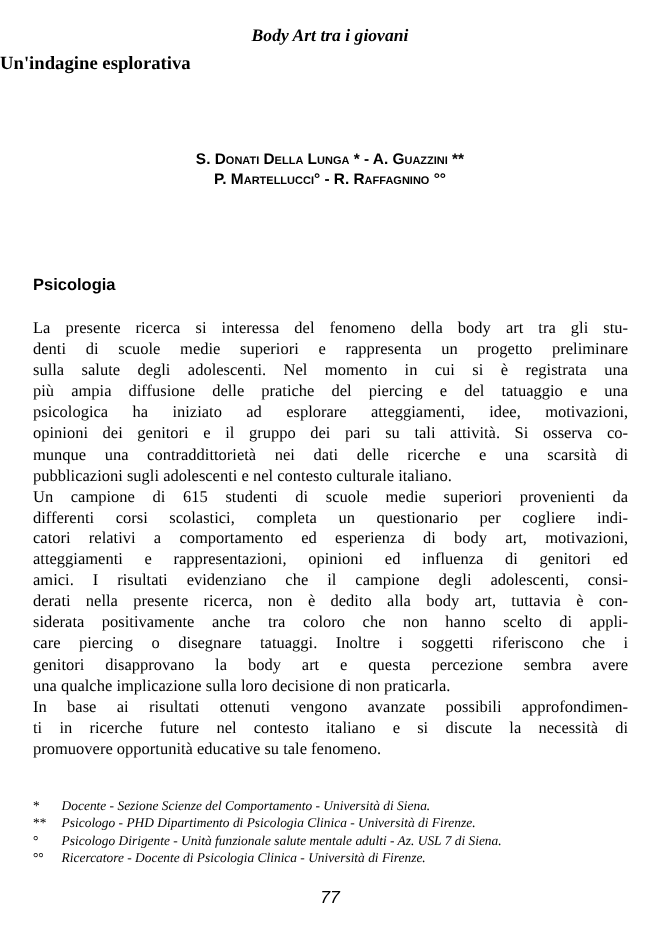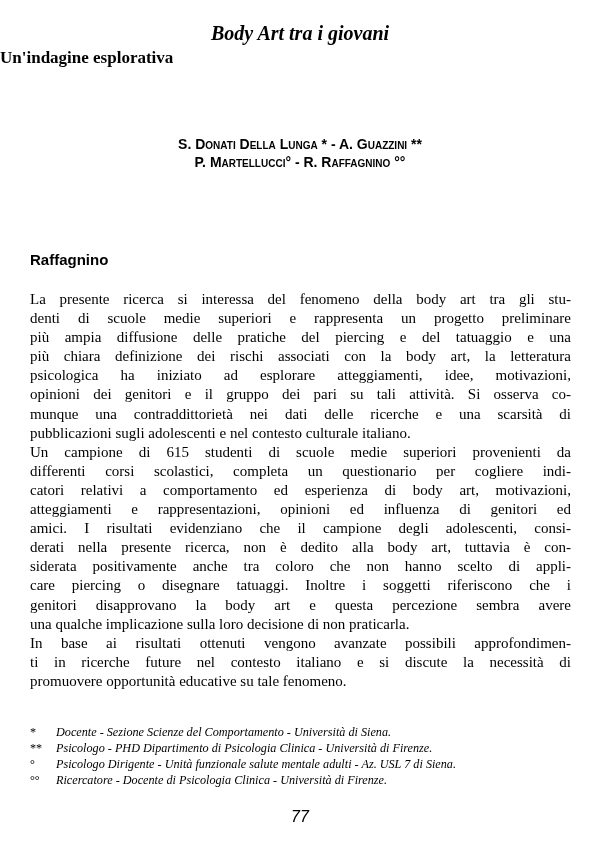--- a/index.html
+++ b/index.html
@@ -1,21 +1,21 @@
 <!DOCTYPE html>
 <html><head>
   <meta charset="utf-8">
   <style>
     html, body { margin: 0; padding: 0; background: #ffffff; }
     body { width: 600px; height: 849px; position: relative; overflow: hidden; color: #000; }
     .page { position: absolute; left: 0; top: 0; width: 600px; height: 849px; }
     .title {
       position: absolute; left: 0; width: 600px; top: 20px; text-align: center;
       font-family: "Liberation Serif", serif; font-style: italic; font-weight: bold;
-      font-size: 20px; line-height: 26px;
+      font-size: 16px; line-height: 26px;
     }
     .subtitle {
       position: absolute; left: 0; width: 600px; top: 47px; text-align: left;
       font-family: "Liberation Serif", serif; font-weight: bold;
       font-size: 17px; line-height: 22px;
     }
     .authors {
       position: absolute; left: 0; width: 600px; top: 135px; text-align: center;
       font-family: "Liberation Sans", sans-serif; font-weight: bold;
       font-size: 14px; line-height: 18px; font-variant: small-caps;
@@ -49,27 +49,27 @@
 
 <div class="page">
   <div class="title">Body Art tra i giovani</div>
   <div class="subtitle">Un'indagine esplorativa</div>
 
   <div class="authors">
     <div>S. Donati Della Lunga * - A. Guazzini **</div>
     <div>P. Martellucci° - R. Raffagnino °°</div>
   </div>
 
-  <div class="section-heading">Raffagnino</div>
+  <div class="section-heading">Psicologia</div>
 
   <div class="abstract">
     <span class="line">La presente ricerca si interessa del fenomeno della body art tra gli stu-</span>
     <span class="line">denti di scuole medie superiori e rappresenta un progetto preliminare</span>
+    <span class="line">sulla salute degli adolescenti. Nel momento in cui si è registrata una</span>
     <span class="line">più ampia diffusione delle pratiche del piercing e del tatuaggio e una</span>
-    <span class="line">più chiara definizione dei rischi associati con la body art, la letteratura</span>
     <span class="line">psicologica ha iniziato ad esplorare atteggiamenti, idee, motivazioni,</span>
     <span class="line">opinioni dei genitori e il gruppo dei pari su tali attività. Si osserva co-</span>
     <span class="line">munque una contraddittorietà nei dati delle ricerche e una scarsità di</span>
     <span class="line last">pubblicazioni sugli adolescenti e nel contesto culturale italiano.</span>
     <span class="line">Un campione di 615 studenti di scuole medie superiori provenienti da</span>
     <span class="line">differenti corsi scolastici, completa un questionario per cogliere indi-</span>
     <span class="line">catori relativi a comportamento ed esperienza di body art, motivazioni,</span>
     <span class="line">atteggiamenti e rappresentazioni, opinioni ed influenza di genitori ed</span>
     <span class="line">amici. I risultati evidenziano che il campione degli adolescenti, consi-</span>
     <span class="line">derati nella presente ricerca, non è dedito alla body art, tuttavia è con-</span>

